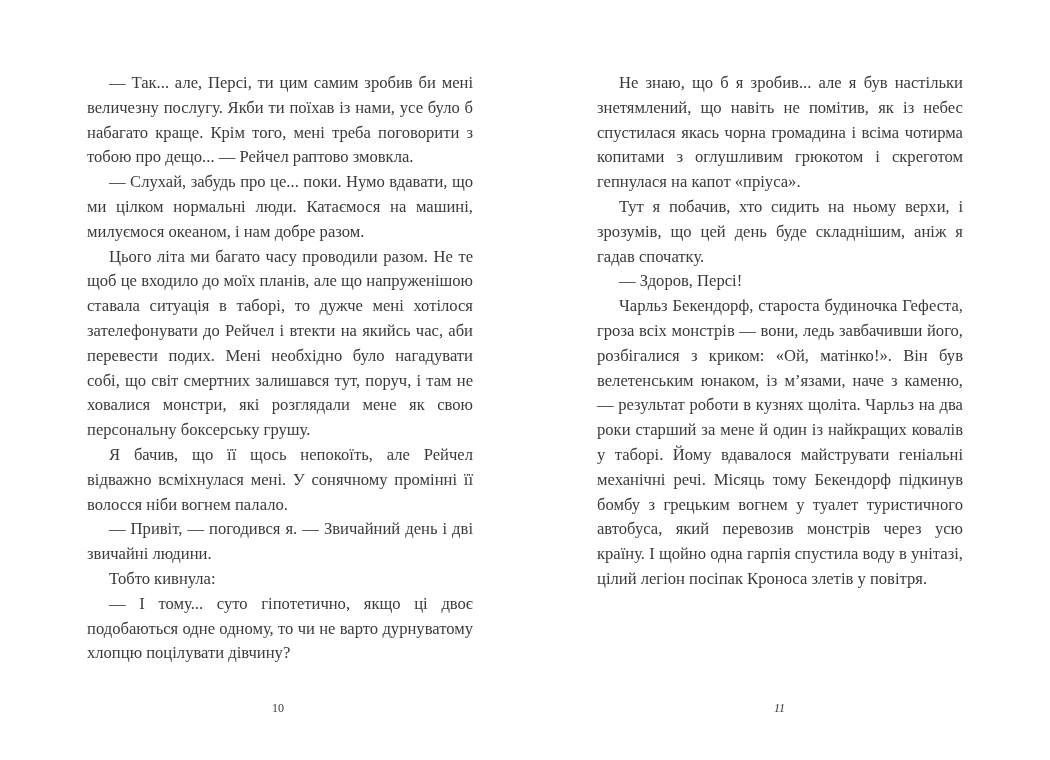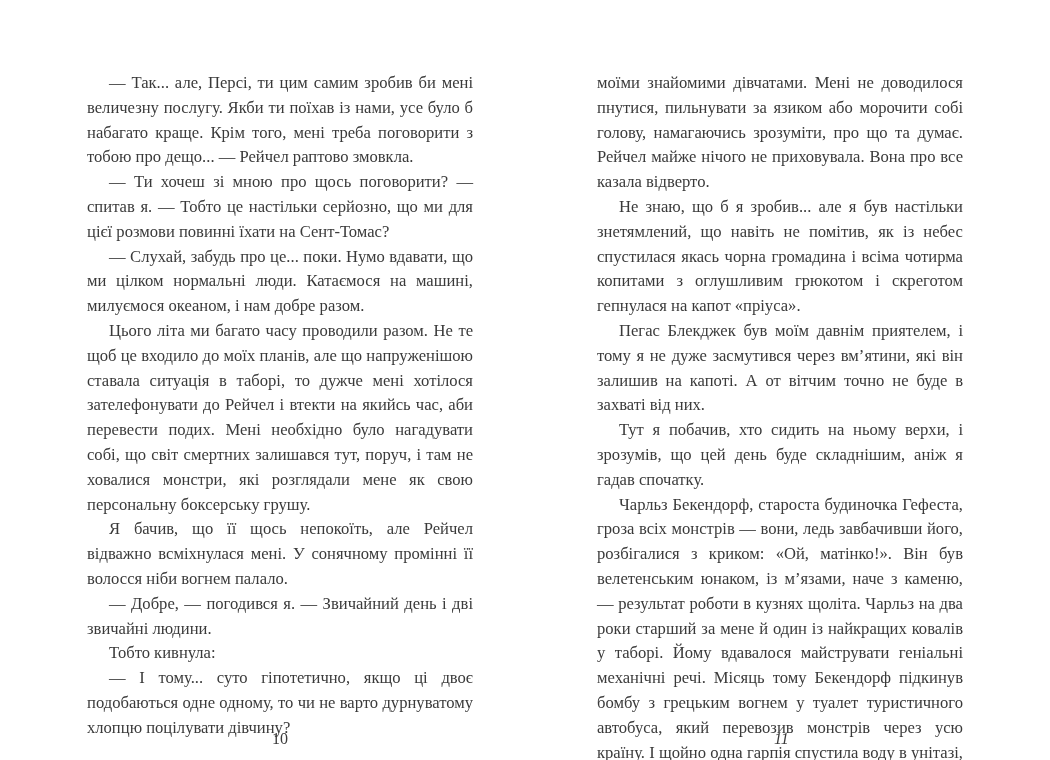--- a/index.html
+++ b/index.html
@@ -8,44 +8,42 @@
     position: absolute; top: 71px;
     font-family: "Liberation Serif", "DejaVu Serif", serif;
     font-size: 16.6px; line-height: 24.8px; color: #3a3a3a;
     text-align: justify;
   }
   .page.left { left: 87px; width: 386px; }
   .page.right { left: 597px; width: 366px; }
   .page p { margin: 0; text-indent: 22px; hyphens: manual; }
   .page p.noindent { text-indent: 0; }
   .pnum {
-    position: absolute; top: 730px;
+    position: absolute; top: 701px;
     font-family: "Liberation Serif", "DejaVu Serif", serif;
-    font-size: 16px; color: #3a3a3a;
+    font-size: 12px; color: #3a3a3a;
   }
   .pnum.left { left: 272px; }
   .pnum.right { left: 774px; font-style: italic; }
 </style>
 </head>
 <body>
 
 <div class="page left">
   <p>— Так... але, Персі, ти цим самим зробив би мені величезну послугу. Якби ти поїхав із нами, усе було б набагато краще. Крім того, мені треба поговорити з тобою про дещо... — Рейчел раптово змовкла.</p>
-  <p>— Ти хочеш зі мною про щось поговорити? — спитав я. — Тобто це настільки серйозно, що ми для цієї розмови повинні їхати на Сент-Томас?</p>
   <p>— Слухай, забудь про це... поки. Нумо вдавати, що ми цілком нормальні люди. Катаємося на машині, милуємося океаном, і нам добре разом.</p>
   <p>Цього літа ми багато часу проводили разом. Не те щоб це входило до моїх планів, але що напруженішою ставала ситуація в таборі, то дужче мені хотілося зателефонувати до Рейчел і втекти на якийсь час, аби перевести подих. Мені необхідно було нагадувати собі, що світ смертних залишався тут, поруч, і там не ховалися монстри, які розглядали мене як свою персональну боксерську грушу.</p>
   <p>Я бачив, що її щось непокоїть, але Рейчел відважно всміхнулася мені. У сонячному промінні її волосся ніби вогнем палало.</p>
-  <p>— Добре, — погодився я. — Звичайний день і дві звичайні людини.</p>
+  <p>— Привіт, — погодився я. — Звичайний день і дві звичайні людини.</p>
   <p>Тобто кивнула:</p>
   <p>— І тому... суто гіпотетично, якщо ці двоє подобаються одне одному, то чи не варто дурнуватому хлопцю поцілувати дівчину?</p>
 
 </div>
 <div class="pnum left">10</div>
 
 <div class="page right">
-  <p class="noindent">моїми знайомими дівчатами. Мені не доводилося пнутися, пильнувати за язиком або морочити собі голову, намагаючись зрозуміти, про що та думає. Рейчел майже нічого не приховувала. Вона про все казала відверто.</p>
   <p>Не знаю, що б я зробив... але я був настільки знетямлений, що навіть не помітив, як із небес спустилася якась чорна громадина і всіма чотирма копитами з оглушливим грюкотом і скреготом гепнулася на капот «пріуса».</p>
-  <p>Пегас Блекджек був моїм давнім приятелем, і тому я не дуже засмутився через вм’ятини, які він залишив на капоті. А от вітчим точно не буде в захваті від них.</p>
   <p>Тут я побачив, хто сидить на ньому верхи, і зрозумів, що цей день буде складнішим, аніж я гадав спочатку.</p>
+  <p>— Здоров, Персі!</p>
   <p>Чарльз Бекендорф, староста будиночка Гефеста, гроза всіх монстрів — вони, ледь завбачивши його, розбігалися з криком: «Ой, матінко!». Він був велетенським юнаком, із м’язами, наче з каменю, — результат роботи в кузнях щоліта. Чарльз на два роки старший за мене й один із найкращих ковалів у таборі. Йому вдавалося майструвати геніальні механічні речі. Місяць тому Бекендорф підкинув бомбу з грецьким вогнем у туалет туристичного автобуса, який перевозив монстрів через усю країну. І щойно одна гарпія спустила воду в унітазі, цілий легіон посіпак Кроноса злетів у повітря.</p>
 
 </div>
 <div class="pnum right">11</div>
 
 </body></html>

